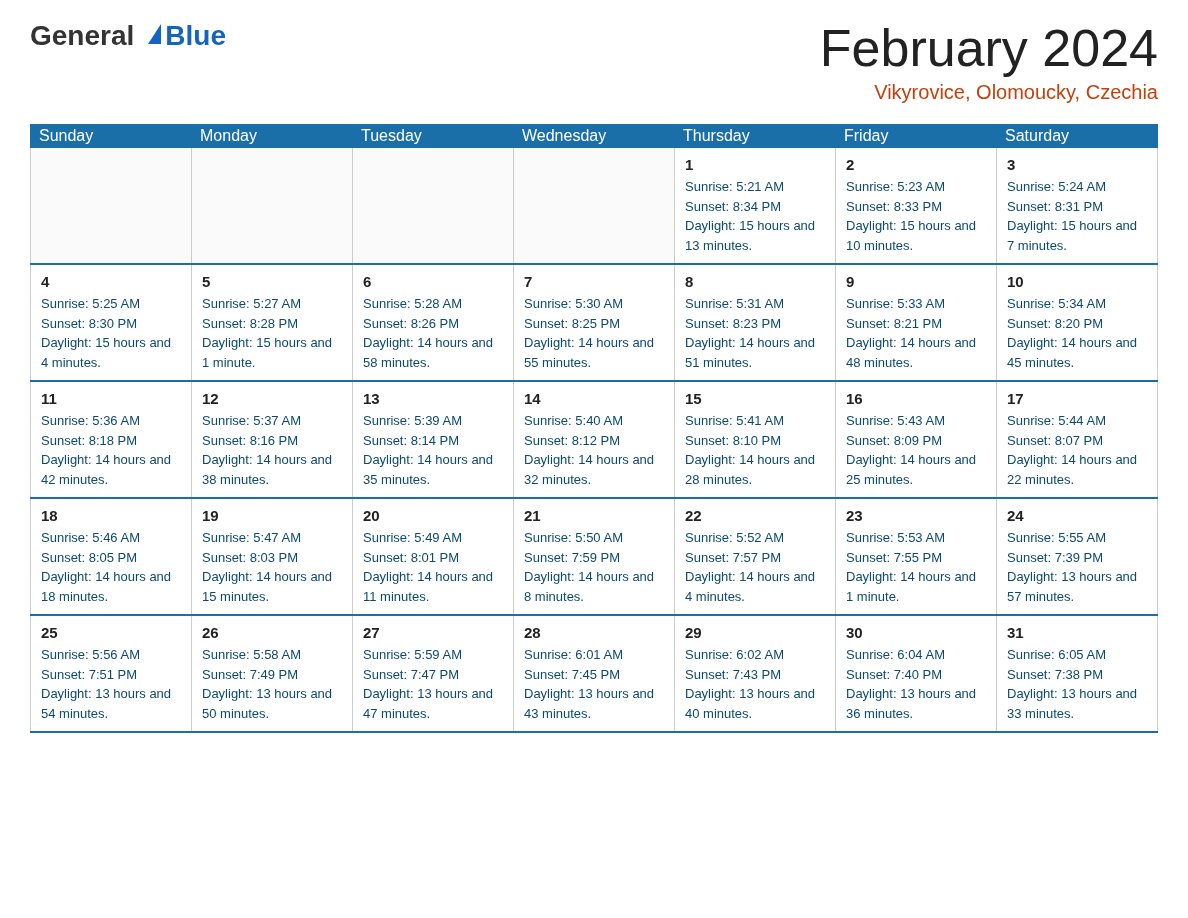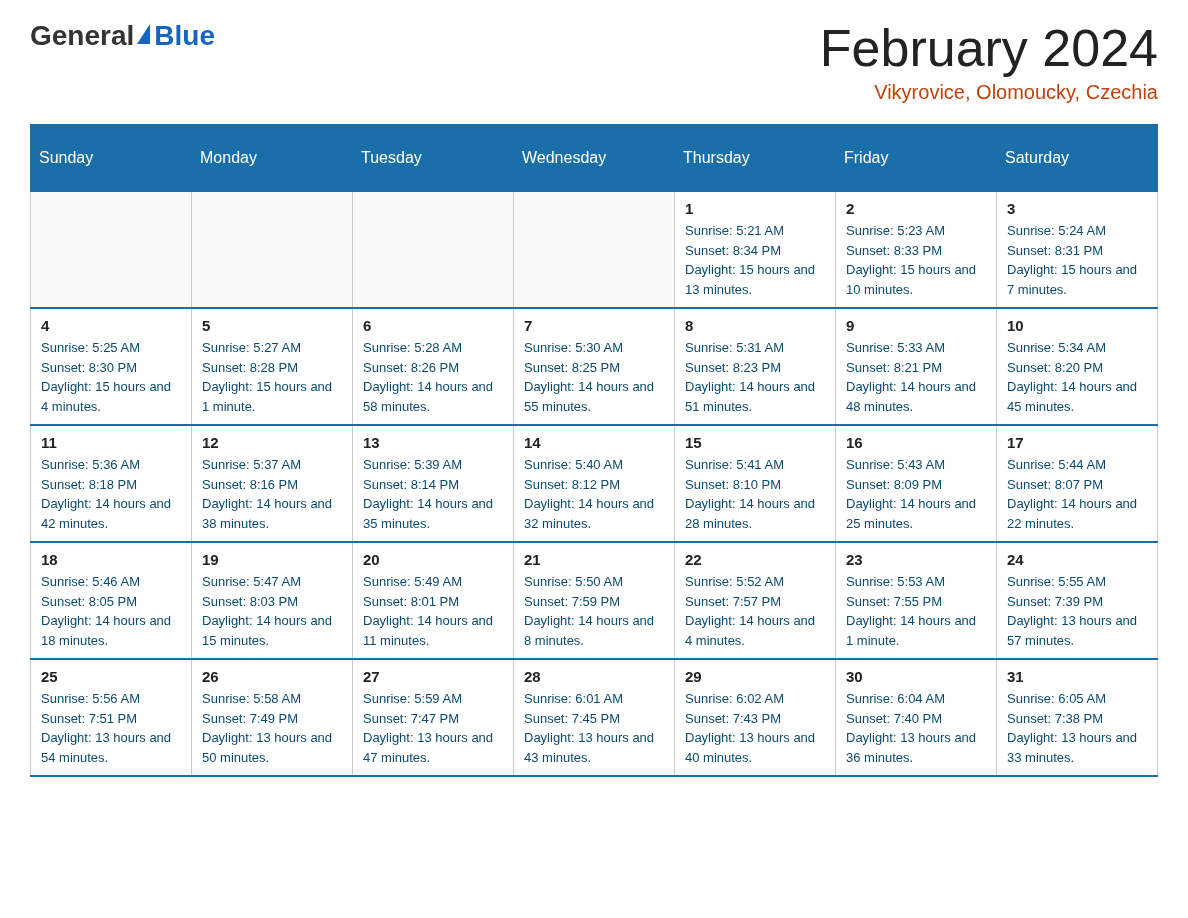--- a/index.html
+++ b/index.html
@@ -38,21 +38,21 @@
     .calendar {
       width: 100%;
       border-collapse: collapse;
       border: 1px solid #ccc;
     }
     .calendar th {
       background-color: #1a6fa8;
       color: #ffffff;
       font-size: 16px;
       font-weight: normal;
-      padding: 24px 8px;
+      padding: 2px 8px;
       text-align: left;
       border: 1px solid #1a6fa8;
     }
     .calendar td {
       width: 14.28%;
       vertical-align: top;
       padding: 8px 10px;
       border: 1px solid #cccccc;
       border-bottom: 2px solid #1a6fa8;
       font-size: 13px;
@@ -73,21 +73,21 @@
     }
     .empty-cell {
       background: #fafafa;
     }
   </style>
 </head>
 <body>
 
 <div class="header">
   <div class="logo">
-    <div style="display:flex;align-items:flex-start;gap:1px;">
+    <div style="display:flex;align-items:flex-start;gap:12px;">
       <span style="font-size:28px;font-weight:bold;color:#333;">General</span>
       <span style="display:inline-block;width:0;height:0;border-left:13px solid transparent;border-bottom:20px solid #1565c0;margin-left:2px;margin-top:4px;"></span>
     </div>
     <span style="font-size:28px;font-weight:bold;color:#1565c0;margin-left:-2px;">Blue</span>
   </div>
   <div class="header-right">
     <div class="month-title">February 2024</div>
     <div class="location-text">Vikyrovice, Olomoucky, Czechia</div>
   </div>
 </div>

